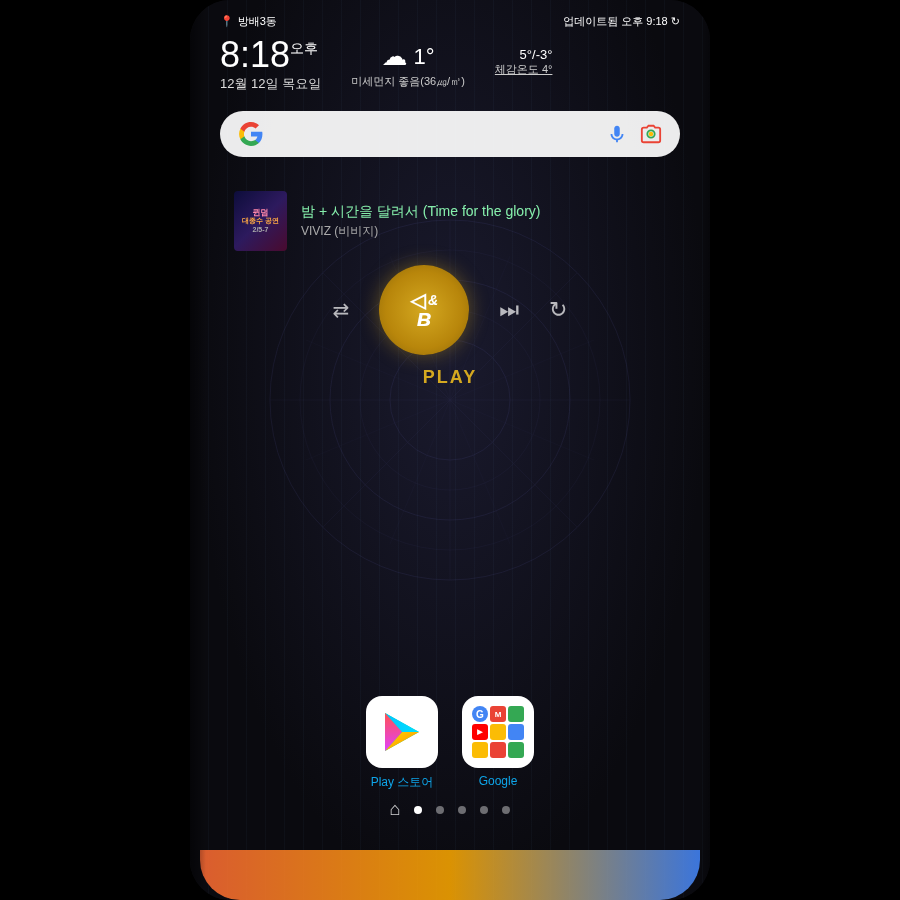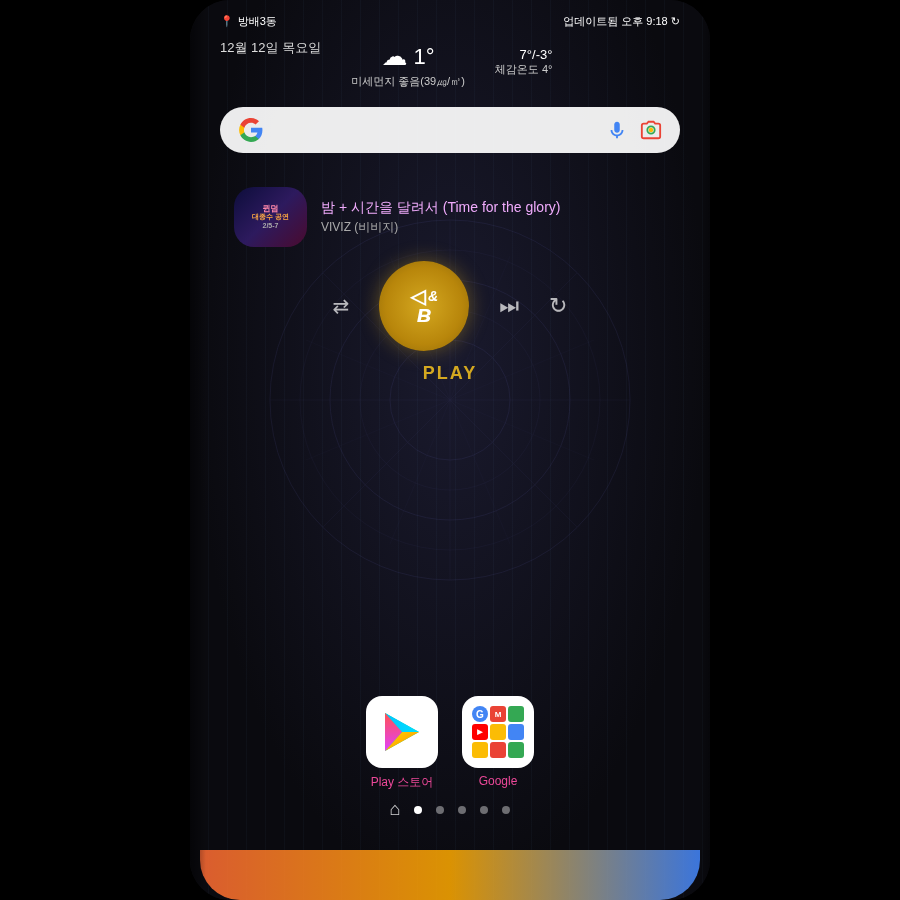--- a/index.html
+++ b/index.html
@@ -162,23 +162,23 @@
     }
 
     .music-info-row {
       display: flex;
       align-items: center;
       gap: 14px;
       margin-bottom: 14px;
     }
 
     .album-art {
-      width: 73px;
+      width: 53px;
       height: 60px;
-      border-radius: 20px;
+      border-radius: 4px;
       background: linear-gradient(135deg, #1a1a4e, #3a1a6e);
       display: flex;
       align-items: center;
       justify-content: center;
       flex-shrink: 0;
       overflow: hidden;
       position: relative;
     }
 
     .album-art-inner {
@@ -202,21 +202,21 @@
       align-items: center;
       justify-content: center;
       font-size: 7px;
       color: #ff6680;
       font-weight: bold;
       text-align: center;
     }
 
     .music-text .song-title {
       font-size: 14px;
-      color: #f0abfc;
+      color: #86efac;
       font-weight: 500;
       line-height: 1.3;
     }
 
     .music-text .artist {
       font-size: 12px;
       color: #aaa;
       margin-top: 2px;
     }
 
@@ -300,21 +300,21 @@
       height: 72px;
       border-radius: 16px;
       display: flex;
       align-items: center;
       justify-content: center;
       overflow: hidden;
     }
 
     .app-label {
       font-size: 12px;
-      color: #ec4899;
+      color: #0ea5e9;
       text-align: left;
     }
 
     
     .play-store-bg {
       background: #fff;
     }
 
     
     .in-apps-bg {
@@ -457,34 +457,37 @@
       </div>
       <div class="status-right">
         <span>업데이트됨 오후 9:18</span>
         <span style="font-size:11px;"> ↻</span>
       </div>
     </div>
 
     <div class="widget-top">
       <div class="time-date-row">
         <div class="time-block">
+          <div class="time">
+            <span>8:18</span><span class="ampm" style="font-size:14px;">오후</span>
+          </div>
           <div class="date">12월 12일 목요일</div>
         </div>
 
         <div class="weather-center">
           <div class="weather-icon-temp">
             <span class="cloud-icon">☁</span>
             <span>1°</span>
           </div>
-          <div class="air-quality">미세먼지 좋음(39㎍/㎥)</div>
+          <div class="air-quality">미세먼지 좋음(36㎍/㎥)</div>
         </div>
 
         <div class="temp-range">
-          <div>7°/-3°</div>
-          <div style="font-size:11px;color:#ccc;">체감온도 4°</div>
+          <div>5°/-3°</div>
+          <div style="font-size:11px;color:#ccc;text-decoration:underline;">체감온도 4°</div>
         </div>
       </div>
     </div>
 
     <div class="search-bar">
       <div class="search-left">
         <svg class="google-g" viewBox="0 0 24 24">
           <path d="M22.56 12.25c0-.78-.07-1.53-.2-2.25H12v4.26h5.92c-.26 1.37-1.04 2.53-2.21 3.31v2.77h3.57c2.08-1.92 3.28-4.74 3.28-8.09z" fill="#4285F4"></path>
           <path d="M12 23c2.97 0 5.46-.98 7.28-2.66l-3.57-2.77c-.98.66-2.23 1.06-3.71 1.06-2.86 0-5.29-1.93-6.16-4.53H2.18v2.84C3.99 20.53 7.7 23 12 23z" fill="#34A853"></path>
           <path d="M5.84 14.09c-.22-.66-.35-1.36-.35-2.09s.13-1.43.35-2.09V7.07H2.18C1.43 8.55 1 10.22 1 12s.43 3.45 1.18 4.93l2.85-2.22.81-.62z" fill="#FBBC05"></path>

